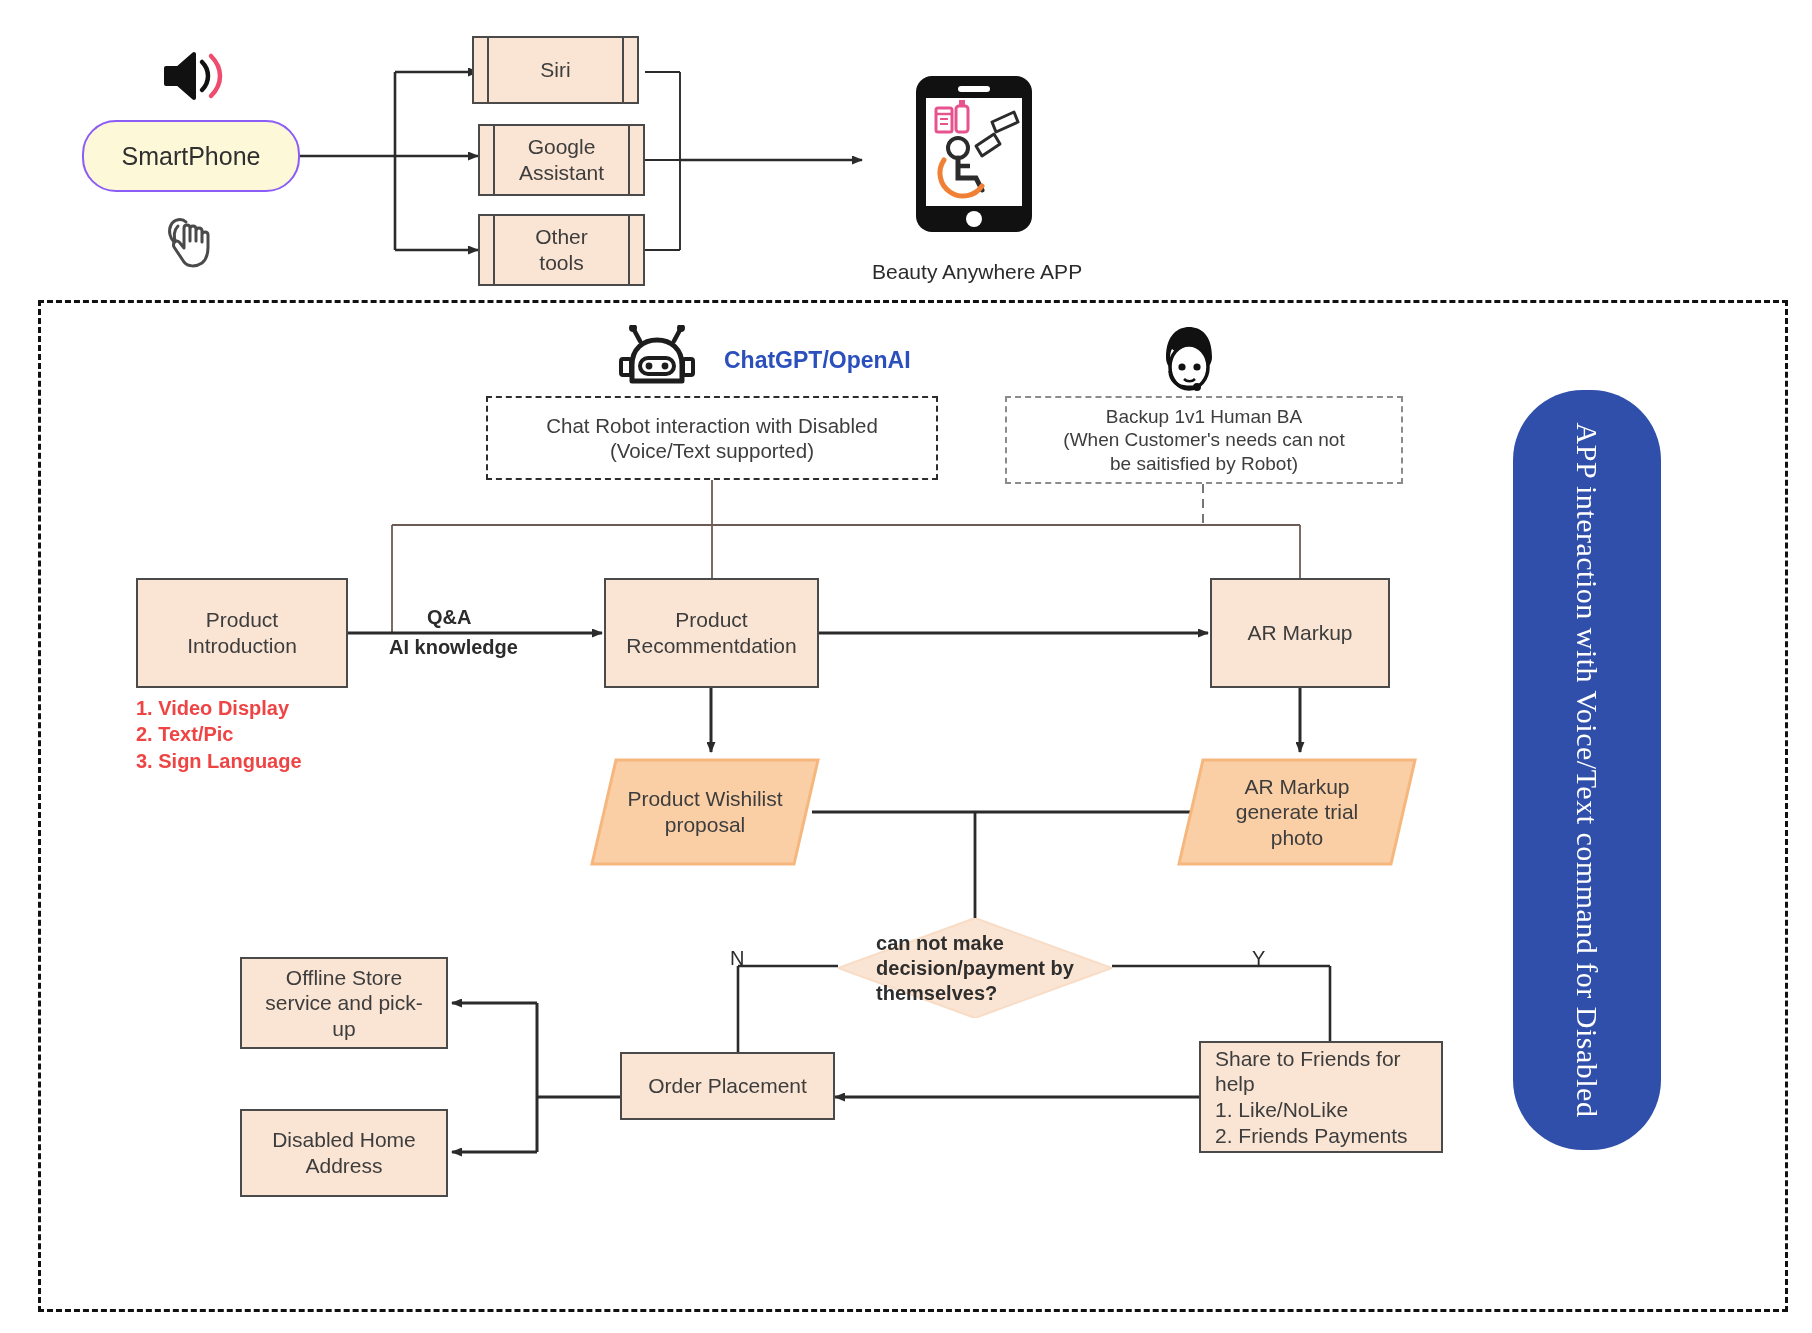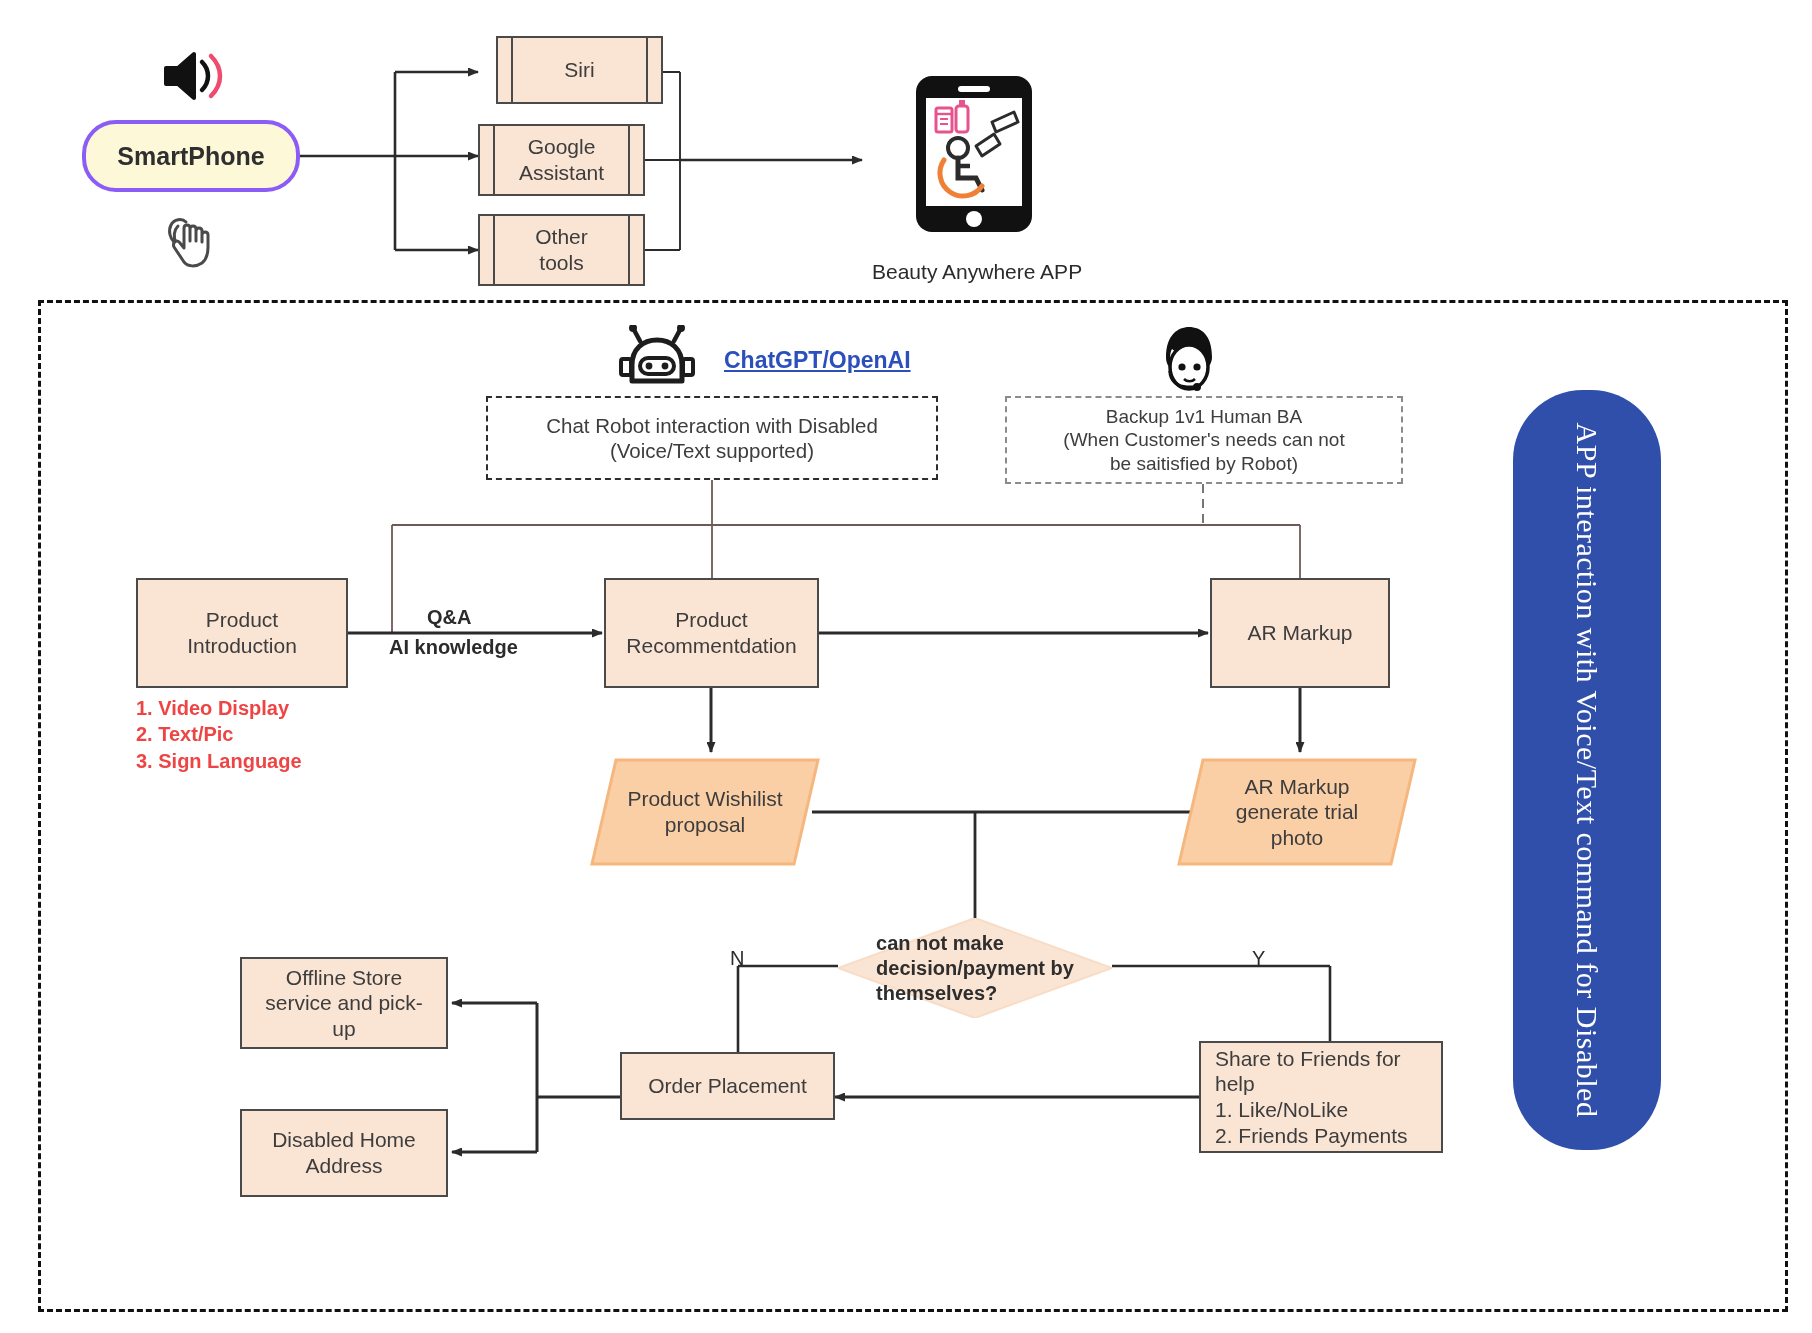--- a/index.html
+++ b/index.html
@@ -43,24 +43,24 @@
     position:absolute;
     top:-2px;bottom:-2px;
     width:0;
     border-left:2px solid #4a4a4a;
   }
   .predef::before{left:13px;}
   .predef::after{right:13px;}
 
   .rounded{
     background:#fdf8d8;
-    border:4px solid #8b5cf6;
+    border:2px solid #8b5cf6;
     border-radius:34px;
     font-size:25px;
-    font-weight:bold;
+    font-weight:normal;
     color:#2f2f2f;
   }
 
   .dashbox{
     background:transparent;
     border:2px dashed #2d2d2d;
     font-size:20.5px;
   }
   .dotbox{
     background:transparent;
@@ -116,21 +116,20 @@
     position:absolute;
     font-size:20px;
     color:#2b2b2b;
   }
   .brandlabel{
     position:absolute;
     font-size:23px;
     font-weight:bold;
     color:#2b4fbd;
     white-space:nowrap;
-    text-decoration:underline;
   }
   .leftalign{justify-content:flex-start;text-align:left;}
 
   .outerdash{
     position:absolute;
     border:3px dashed #111;
     background:transparent;
   }
 
   .banner{
@@ -255,21 +254,21 @@
 
   <div class="icon" style="left:164px;top:212px;">
     <svg width="56" height="58" viewBox="0 0 56 58">
       <path d="M14,14 C10,18 9,25 12,31" fill="none" stroke="#4a4a4a" stroke-width="3" stroke-linecap="round"></path>
       <path d="M22,10 C18,6 10,7 7,13 C4,19 6,26 10,30" fill="none" stroke="#4a4a4a" stroke-width="3" stroke-linecap="round"></path>
       <path d="M20,16 L20,36 L16,31 C13,27 8,30 10,35 L20,50 C24,55 32,55 38,51 C43,47 44,42 44,35 L44,23 C44,19 38,19 38,23 L38,30
                L38,19 C38,15 32,15 32,19 L32,29 L32,17 C32,13 26,13 26,17 L26,29 L26,16 C26,12 20,12 20,16 Z" fill="#fff" stroke="#4a4a4a" stroke-width="3" stroke-linejoin="round"></path>
     </svg>
   </div>
 
-  <div class="node predef" style="left:496px;top:36px;width:167px;height:68px;">
+  <div class="node predef" style="left:472px;top:36px;width:167px;height:68px;">
     <span style="white-space:pre-line;">Siri</span>
   </div>
   <div class="node predef" style="left:478px;top:124px;width:167px;height:72px;">
     <span style="white-space:pre-line;">Google
 Assistant</span>
   </div>
   <div class="node predef" style="left:478px;top:214px;width:167px;height:72px;">
     <span style="white-space:pre-line;">Other
 tools</span>
   </div>

